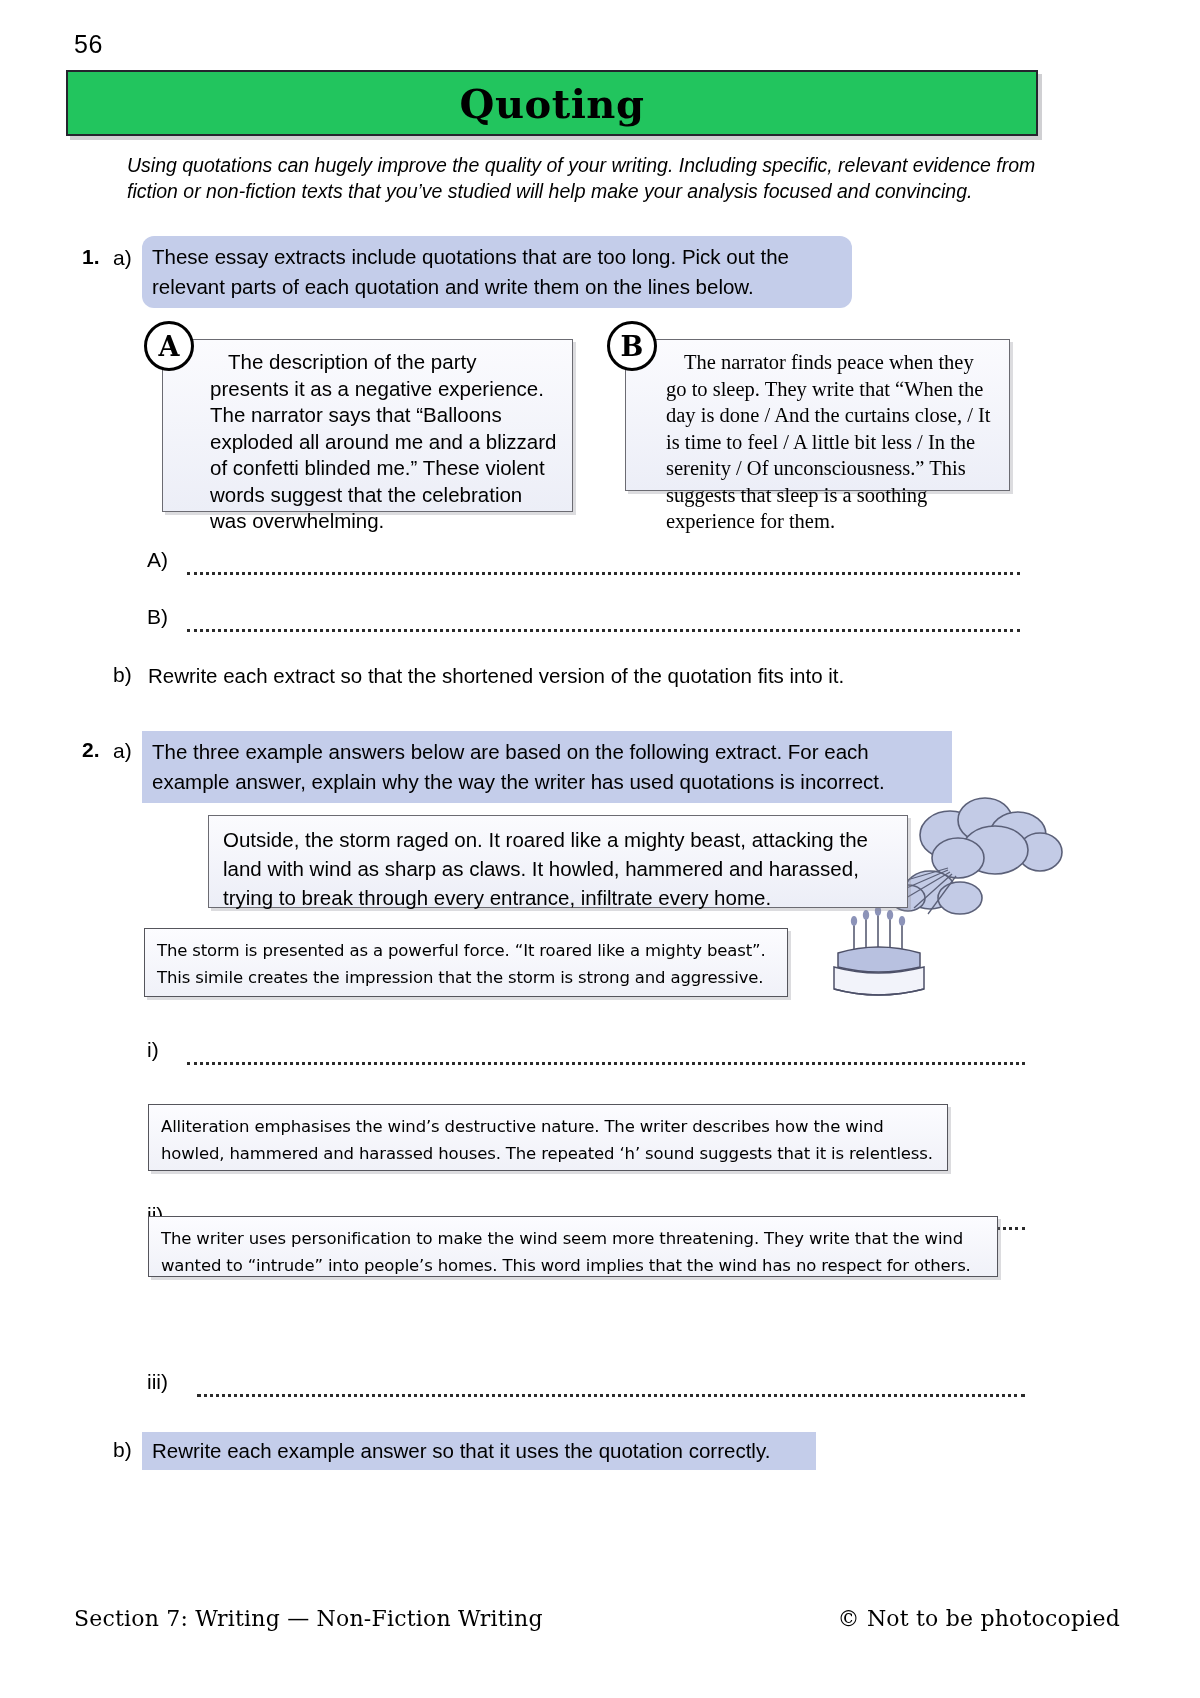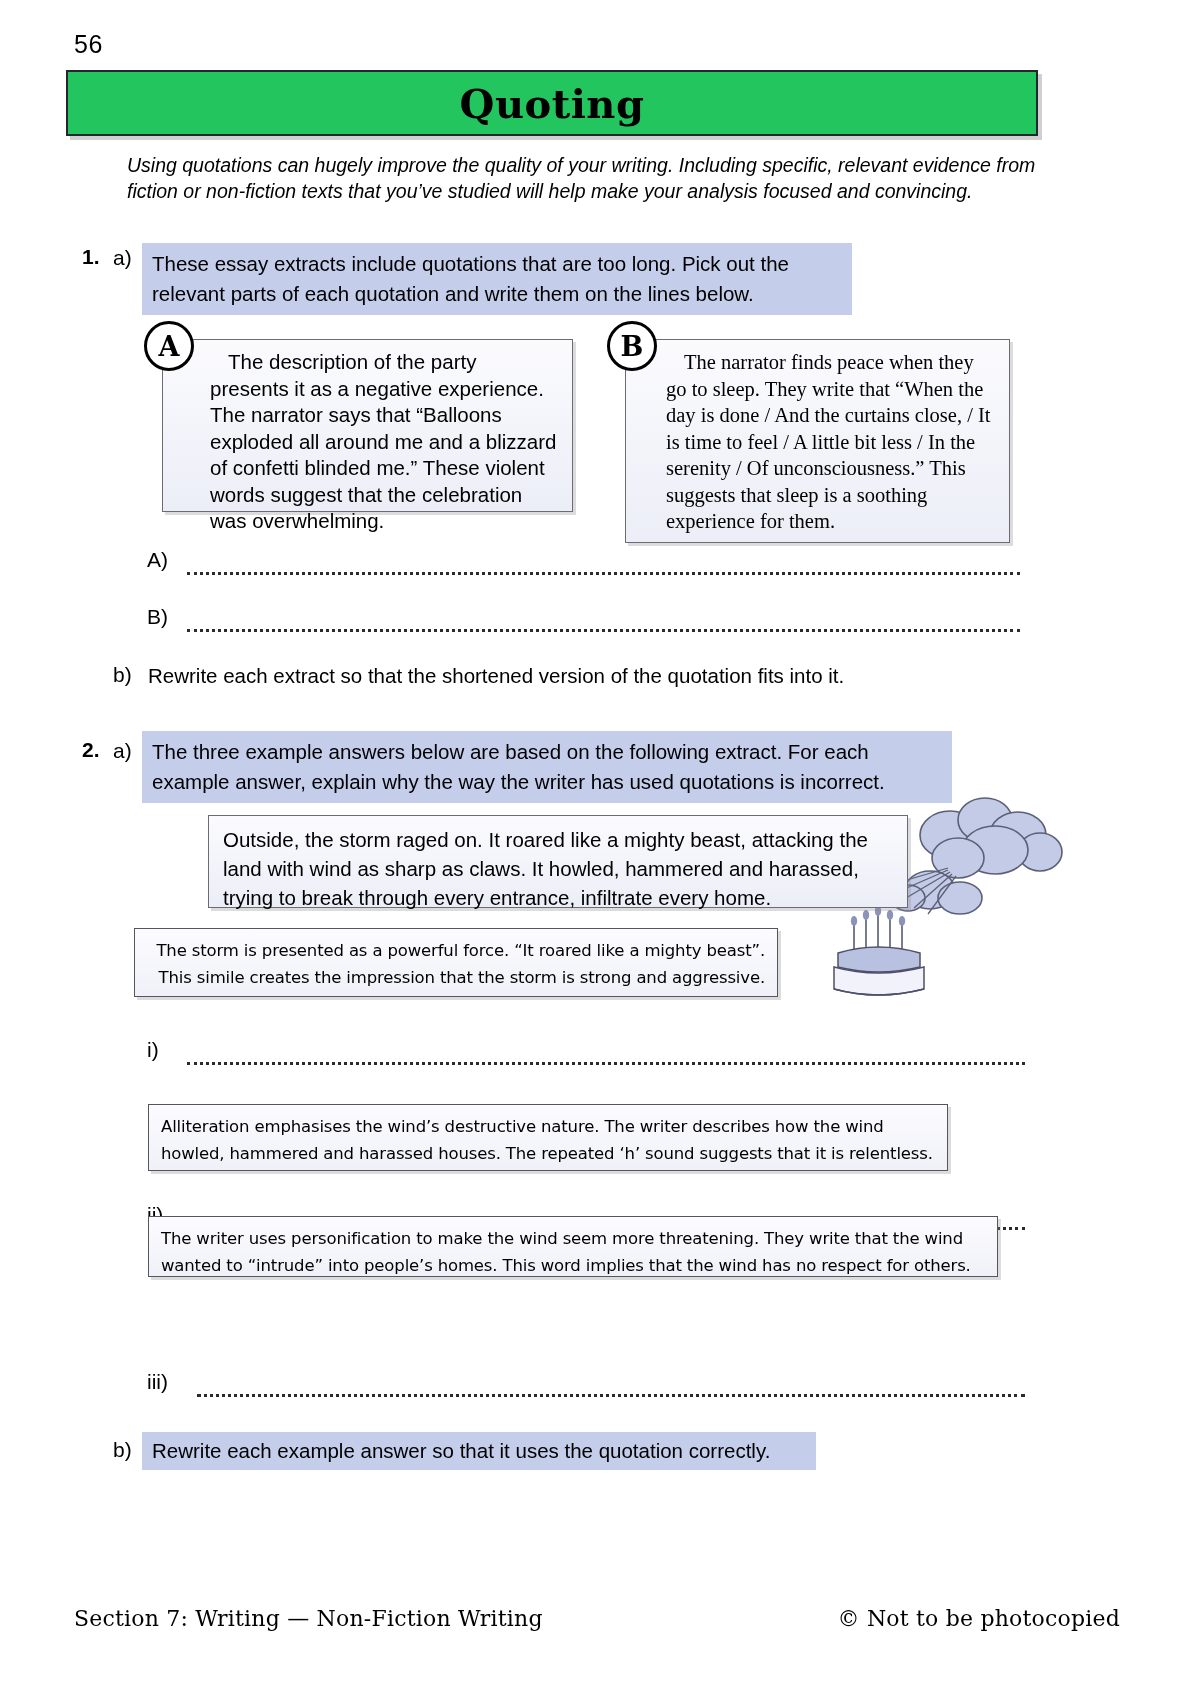--- a/index.html
+++ b/index.html
@@ -188,29 +188,29 @@
   <div class="page-number">56</div>
 
   <div class="title-banner">
     <span class="title-text">Quoting</span>
   </div>
 
   <div class="intro">Using quotations can hugely improve the quality of your writing.  Including specific, relevant evidence from fiction or non-fiction texts that you’ve studied will help make your analysis focused and convincing.</div>
 
   <div class="qnum" style="left:82px; top:245px;">1.</div>
   <div class="qlet" style="left:113px; top:246px;">a)</div>
-  <div class="highlight" style="left:142px; top:243px; width:690px;">These essay extracts include quotations that are too long.  Pick out the relevant parts of each quotation and write them on the lines below.</div>
+  <div class="highlight" style="left:142px; top:236px; width:690px;border-radius:12px;">These essay extracts include quotations that are too long.  Pick out the relevant parts of each quotation and write them on the lines below.</div>
 
   <div class="circle-label" style="left:144px; top:321px;">A</div>
   <div class="ebox ebox-sans" style="left:162px; top:339px; width:411px; height:173px;padding-left:47px;">
     <span class="indent"></span><span>The description of the party presents it as a negative experience.  The narrator says that “Balloons exploded all around me and a blizzard of confetti blinded me.”  These violent words suggest that the celebration was overwhelming.</span>
   </div>
 
   <div class="circle-label" style="left:607px; top:321px;">B</div>
-  <div class="ebox ebox-serif" style="left:625px; top:339px; width:385px; height:204px;padding-left:40px;">
+  <div class="ebox ebox-serif" style="left:625px; top:339px; width:385px; height:152px;padding-left:40px;">
     <span class="indent"></span><span>The narrator finds peace when they go to sleep.  They write that “When the day is done / And the curtains close, / It is time to feel / A little bit less / In the serenity / Of unconsciousness.”  This suggests that sleep is a soothing experience for them.</span>
   </div>
 
   <div class="ansrow" style="left:147px; top:548px; width:875px;">
     <span class="lbl">A)</span>
     <span class="dots" style="left:40px; width:833px;"></span>
   </div>
 
   <div class="ansrow" style="left:147px; top:605px; width:875px;">
     <span class="lbl">B)</span>
@@ -260,21 +260,21 @@
       <ellipse cx="62" cy="10" rx="3.2" ry="5"></ellipse>
       <ellipse cx="74" cy="16" rx="3.2" ry="5"></ellipse>
     </g>
     <path d="M10 48 Q50 36 92 48 L92 62 Q50 72 10 62 Z" fill="#b8c1e0" stroke="#4d5068" stroke-width="1.5"></path>
     <path d="M6 62 Q50 74 96 62 L96 84 Q50 96 6 84 Z" fill="#f2f3fa" stroke="#4d5068" stroke-width="1.5"></path>
     <path d="M6 84 Q50 96 96 84" fill="none" stroke="#4d5068" stroke-width="1.5"></path>
   </svg>
 
   <div class="ebox ebox-sans" style="left:208px; top:815px; width:700px; height:93px; line-height:29px;">Outside, the storm raged on.  It roared like a mighty beast, attacking the land with wind as sharp as claws.  It howled, hammered and harassed, trying to break through every entrance, infiltrate every home.</div>
 
-  <div class="sbox" style="left:134px; top:928px; width:644px; height:69px;text-align:right;">The storm is presented as a powerful force.  “It roared like a mighty beast”. This simile creates the impression that the storm is strong and aggressive.</div>
+  <div class="sbox" style="left:144px; top:928px; width:644px; height:69px;">The storm is presented as a powerful force.  “It roared like a mighty beast”. This simile creates the impression that the storm is strong and aggressive.</div>
 
   <div class="ansrow" style="left:147px; top:1038px; width:880px;">
     <span class="lbl">i)</span>
     <span class="dots" style="left:40px; width:838px;"></span>
   </div>
 
   <div class="sbox" style="left:148px; top:1104px; width:800px; height:67px;">Alliteration emphasises the wind’s destructive nature.  The writer describes how the wind howled, hammered and harassed houses.  The repeated ‘h’ sound suggests that it is relentless.</div>
 
   <div class="ansrow" style="left:147px; top:1203px; width:880px;">
     <span class="lbl">ii)</span>

